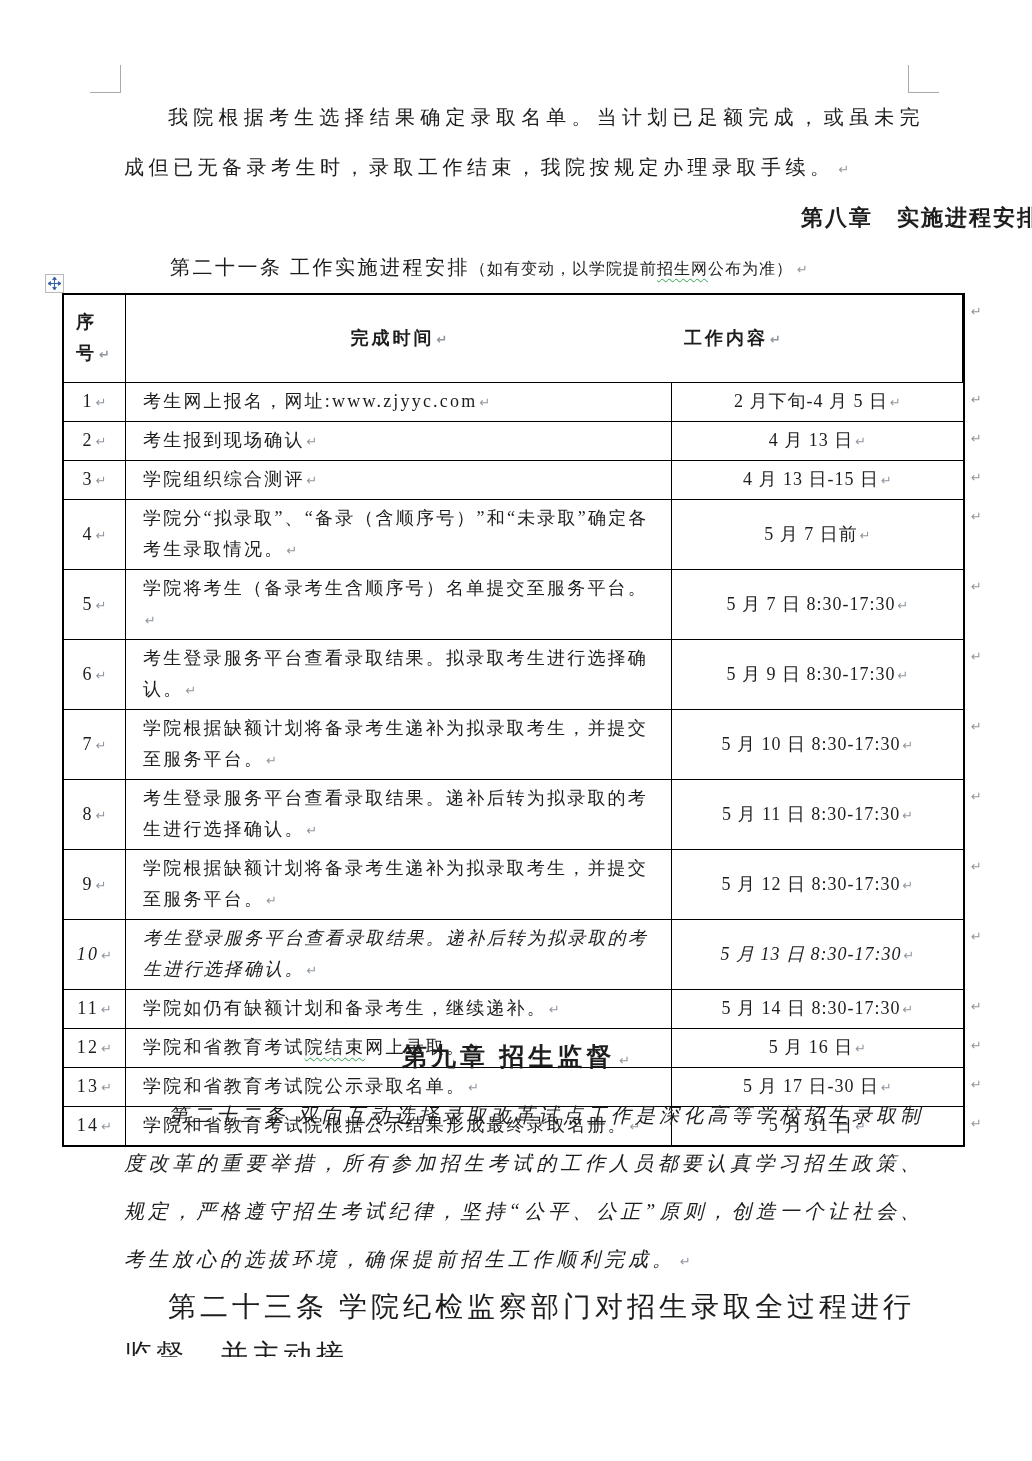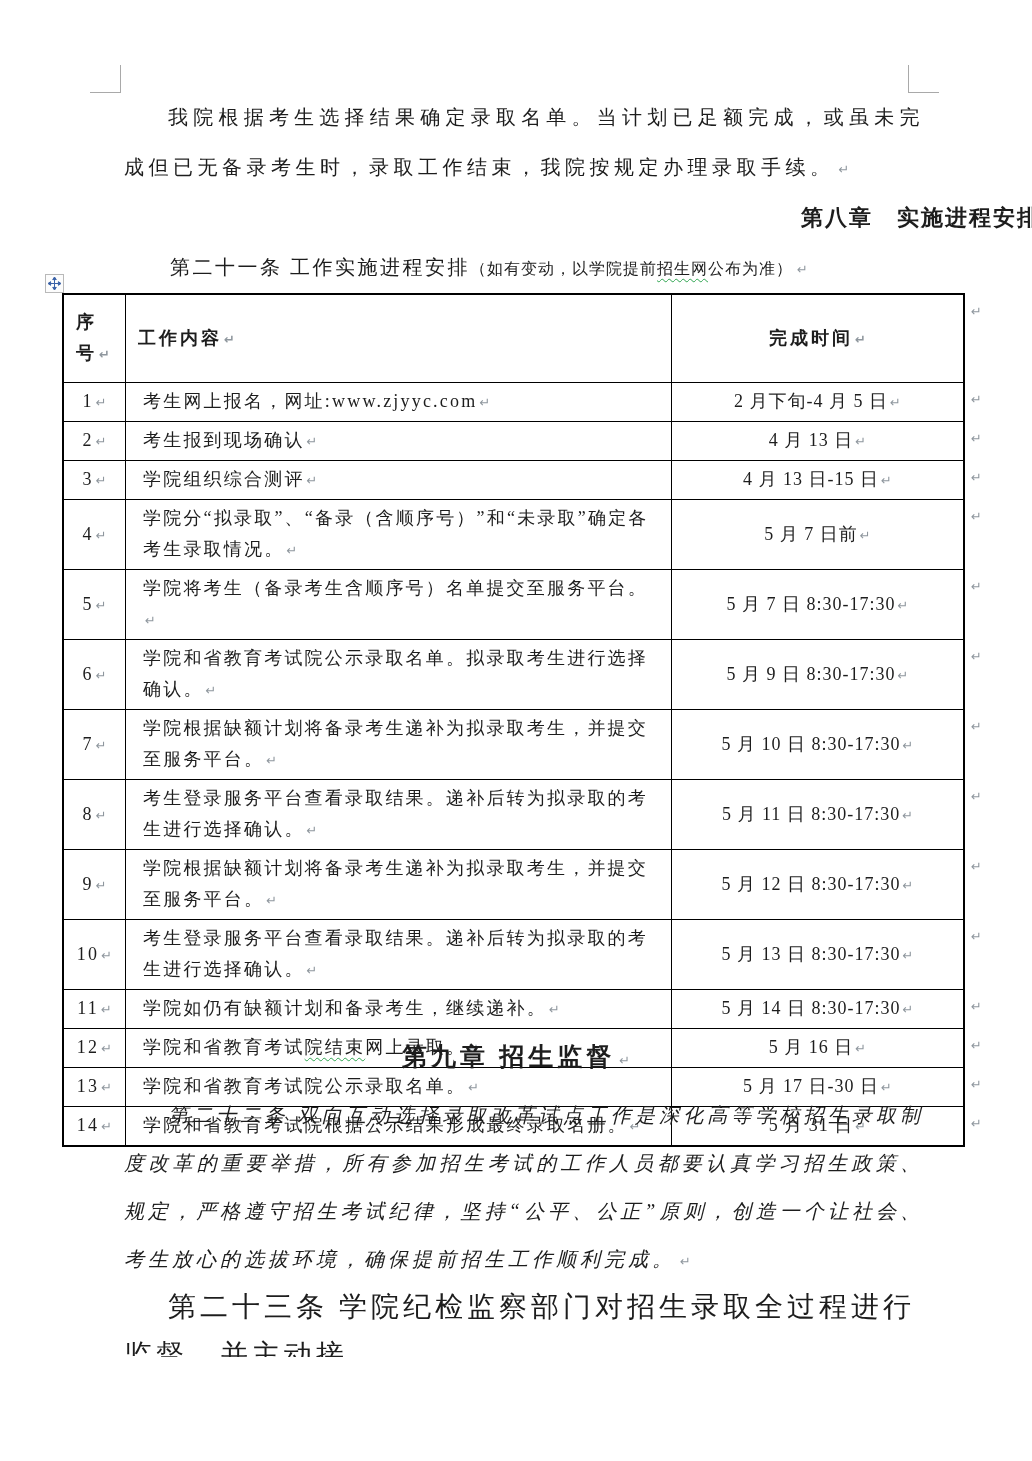--- a/index.html
+++ b/index.html
@@ -76,26 +76,26 @@
         <polygon points="13,6.5 10.4,4.7 10.4,8.3"></polygon>
       </g>
     </svg>
   </div>
 
   <div class="tbl" id="tbl">
       <div class="trow head" style="min-height: 40px;">
         <div class="cell c1">
           <span class="ct">序号</span>
         </div>
+        <div class="cell c3">
+          <span class="ct">完成时间</span>
+        </div>
         <div class="cell c2">
           <span class="ct">工作内容</span>
         </div>
-        <div class="cell c3">
-          <span class="ct">完成时间</span>
-        </div>
       </div>
       <div class="trow" style="min-height: 38px;">
         <div class="cell c1">
           <span class="ct">1</span>
         </div>
         <div class="cell c2">
           <span class="ct">考生网上报名，网址:www.zjyyc.com</span>
         </div>
         <div class="cell c3">
           <span class="ct">2 月下旬-4 月 5 日</span>
@@ -143,21 +143,21 @@
         </div>
         <div class="cell c3">
           <span class="ct">5 月 7 日 8:30-17:30</span>
         </div>
       </div>
       <div class="trow" style="min-height: 62px;">
         <div class="cell c1">
           <span class="ct">6</span>
         </div>
         <div class="cell c2">
-          <span class="ct">学院和省教育考试院公示录取名单。拟录取考生进行选择确认。</span>
+          <span class="ct">考生登录服务平台查看录取结果。拟录取考生进行选择确认。</span>
         </div>
         <div class="cell c3">
           <span class="ct">5 月 9 日 8:30-17:30</span>
         </div>
       </div>
       <div class="trow" style="min-height: 62px;">
         <div class="cell c1">
           <span class="ct">7</span>
         </div>
         <div class="cell c2">
@@ -182,21 +182,21 @@
         <div class="cell c1">
           <span class="ct">9</span>
         </div>
         <div class="cell c2">
           <span class="ct">学院根据缺额计划将备录考生递补为拟录取考生，并提交至服务平台。</span>
         </div>
         <div class="cell c3">
           <span class="ct">5 月 12 日 8:30-17:30</span>
         </div>
       </div>
-      <div class="trow" style="min-height: 62px;">
+      <div class="trow" style="min-height: 62px; font-style: italic;">
         <div class="cell c1">
           <span class="ct">10</span>
         </div>
         <div class="cell c2">
           <span class="ct">考生登录服务平台查看录取结果。递补后转为拟录取的考生进行选择确认。</span>
         </div>
         <div class="cell c3">
           <span class="ct">5 月 13 日 8:30-17:30</span>
         </div>
       </div>

